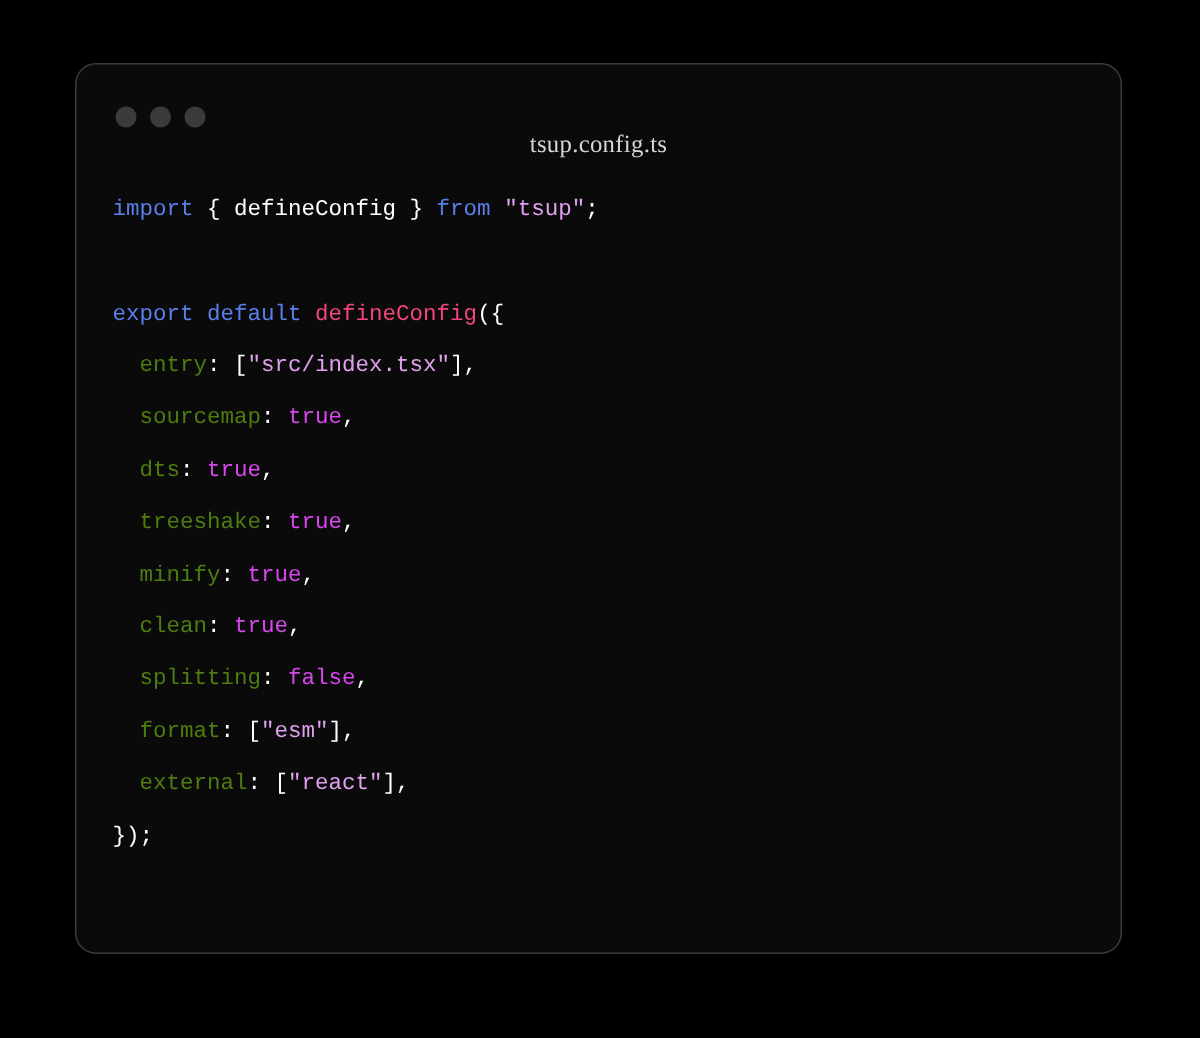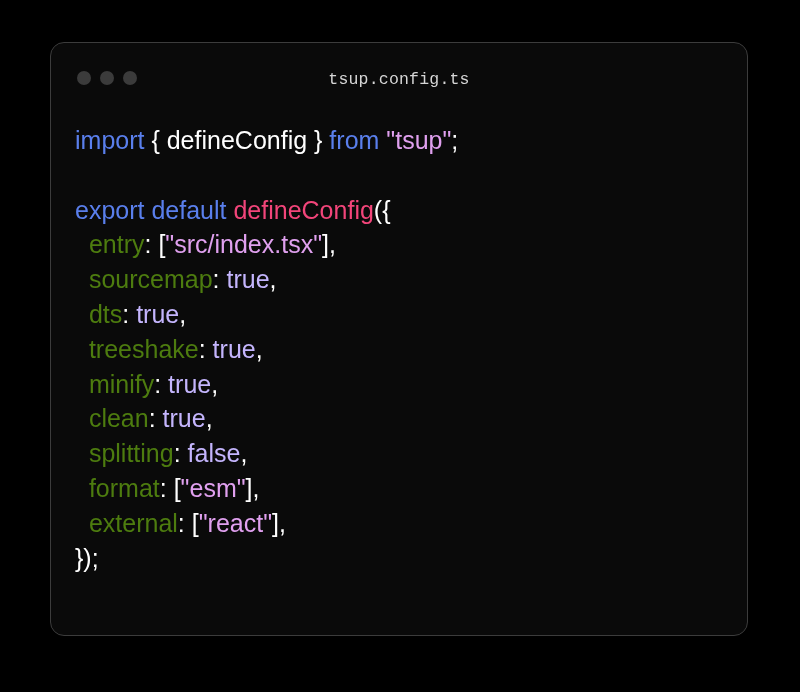--- a/index.html
+++ b/index.html
@@ -52,55 +52,55 @@
   .wc-dot {
     width: 14px;
     height: 14px;
     border-radius: 50%;
     display: block;
   }
   #window-title {
     position: absolute;
     left: 0;
     right: 0;
-    top: 27px;
+    top: 43px;
     text-align: center;
-    font-family: Liberation Mono, monospace;
+    font-family: Liberation Serif, serif;
     font-size: 16.5px;
     letter-spacing: 0.2px;
     color: #d6d6d6;
     user-select: none;
   }
 
   
   #code-body {
     padding: 22px 0 0 0;
-    font-family: Liberation Sans, sans-serif;
-    font-size: 25px;
+    font-family: Liberation Mono, monospace;
+    font-size: 15px;
     line-height: 34.8px;
     white-space: pre;
     color: #ffffff;
     -webkit-font-smoothing: antialiased;
   }
   .code-line {
     padding-left: 24px;
     min-height: 34.8px;
     white-space: pre;
   }
   .code-line.blank {
     height: 34.8px;
   }
 
   
   .tok-plain    { color: #ffffff; }
   .tok-keyword  { color: #5a7fec; }
   .tok-function { color: #f2457a; }
   .tok-property { color: #4d7c0f; }
   .tok-string   { color: #e0a0ef; }
-  .tok-boolean  { color: #c4b5fd; }
+  .tok-boolean  { color: #d946ef; }
   .tok-punct    { color: #ffffff; }
 </style>
 </head>
 <body>
 
 <div id="canvas">
 
   <div id="code-card">
 
     <div id="titlebar">

